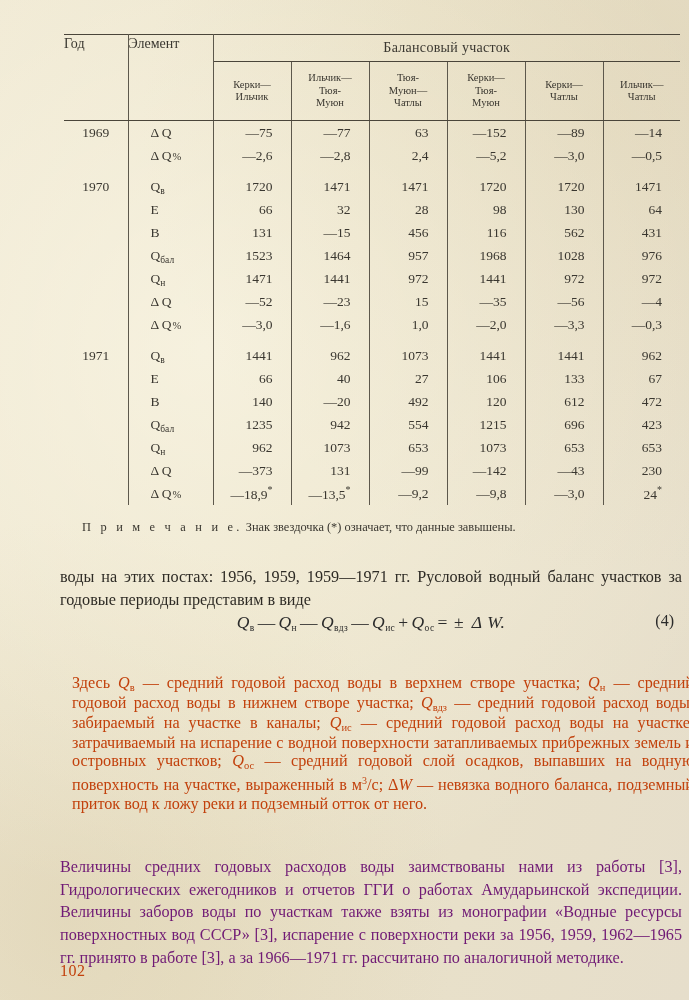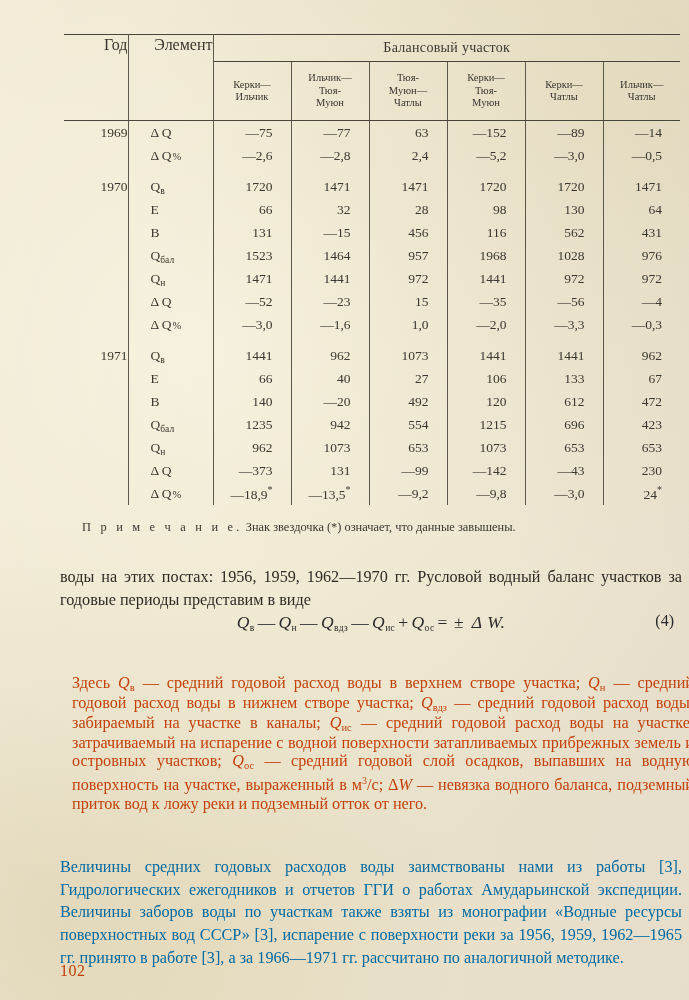--- a/index.html
+++ b/index.html
@@ -39,25 +39,25 @@
 
   .hdr-group{
     text-align:center;font-size:14px;letter-spacing:.3px;
     height:26px;
   }
   .hdr-cell{
     text-align:center;font-size:10.5px;line-height:12.4px;
     height:58px;padding:2px 2px;
   }
   .hdr-stub{
-    text-align:right;font-size:16px;height:84px;
+    text-align:left;font-size:14px;height:84px;
   }
   .body-row td{height:23px;font-size:13.5px;}
   .body-row.grp-first td{padding-top:8px;}
-  .c-year{text-align:right;width:64px;font-size:13.5px;}
+  .c-year{text-align:center;width:64px;font-size:13.5px;}
   .c-elem{width:85px;text-align:left;padding-left:22px !important;
           font-size:13.5px;font-family:"Liberation Serif",serif;}
   .c-val{text-align:right;padding-right:18px !important;font-size:13.5px;}
   .c-val.w{width:78px;}
   .elem-it{}
   .sub{font-size:9.5px;vertical-align:baseline;position:relative;top:3px;font-style:normal;}
   .pct{font-size:10.5px;margin-left:1px;}
   .star{font-size:10px;vertical-align:super;}
 
   
@@ -81,21 +81,21 @@
   .formula{
     display:block;text-align:center;font-style:italic;
     letter-spacing:.4px;
   }
   .formula .op{font-style:normal;padding:0 3px;}
   .eqno{position:absolute;right:8px;top:0;font-style:normal;font-size:16px;}
 
   .sec2{position:absolute;left:72px;top:658px;width:622px;
     font-size:16.2px;line-height:18px;text-align:justify;color:#c2410c;}
   .sec3{position:absolute;left:60px;top:840px;width:622px;
-    font-size:16.2px;line-height:22.6px;text-align:justify;color:#0369a1;}
+    font-size:16.2px;line-height:22.6px;text-align:justify;color:#701a75;}
   .vsub{font-size:10.5px;vertical-align:baseline;position:relative;top:3px;font-style:normal;}
   .it{font-style:italic;}
   sup.m3{font-size:10px;vertical-align:super;}
 
   .folio{
     position:absolute;left:60px;top:962px;
     font-size:16px;color:#c2410c;letter-spacing:.5px;
   }
 </style>
 </head>
@@ -329,21 +329,21 @@
           </tr>
         </tbody>
     </table>
   </div>
 
   <div class="note">
     <span class="spaced">П р и м е ч а н и е.</span><span> Знак звездочка (*) означает, что данные завышены.</span>
   </div>
 
   <div class="body-text">
-    <p>воды на этих постах: 1956, 1959, 1962—1970 гг. Русловой водный баланс участков за годовые периоды представим в виде</p>
+    <p>воды на этих постах: 1956, 1959, 1959—1971 гг. Русловой водный баланс участков за годовые периоды представим в виде</p>
   </div>
 
   <div class="formula-line">
     <span class="formula">
       <span class="it">Q</span><span class="sub">в</span><span class="op">—</span><span class="it">Q</span><span class="sub">н</span><span class="op">—</span><span class="it">Q</span><span class="sub">вдз</span><span class="op">—</span><span class="it">Q</span><span class="sub">ис</span><span class="op">+</span><span class="it">Q</span><span class="sub">ос</span><span class="op">=</span><span class="op">±</span>&nbsp;Δ&nbsp;<span class="it">W</span>.
     </span>
     <span class="eqno">(4)</span>
   </div>
 
   <div class="sec2">

